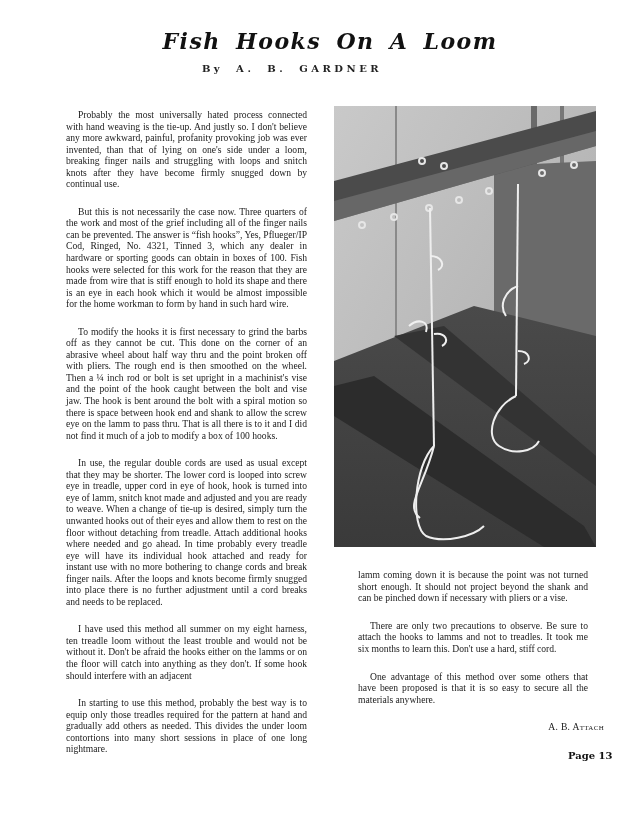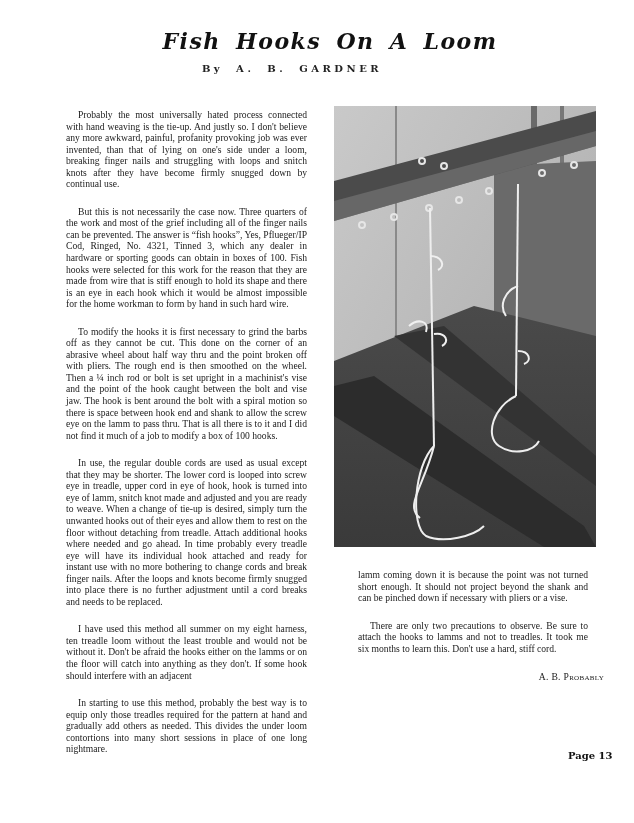--- a/index.html
+++ b/index.html
@@ -87,18 +87,19 @@
       <path d="M100,228 C112,226 116,236 108,240"></path>
       <path d="M184,245 C196,245 198,255 190,258"></path>
       <path d="M75,220 C84,212 96,215 92,226"></path>
     </g>
   </svg>
 </div>
 
 <div class="col-right">
   <p class="cont">lamm coming down it is because the point was not turned short enough. It should not project beyond the shank and can be pinched down if necessary with pliers or a vise.</p>
   <p>There are only two precautions to observe. Be sure to attach the hooks to lamms and not to treadles. It took me six months to learn this. Don't use a hard, stiff cord.</p>
+  <p>One advantage of this method over some others that have been proposed is that it is so easy to secure all the materials anywhere.</p>
   <div class="signature">
-    <span class="sc">A. B. Probably</span>
+    <span class="sc">A. B. Attach</span>
   </div>
 </div>
 
 <div class="page-num">Page 13</div>
 
 </body></html>

